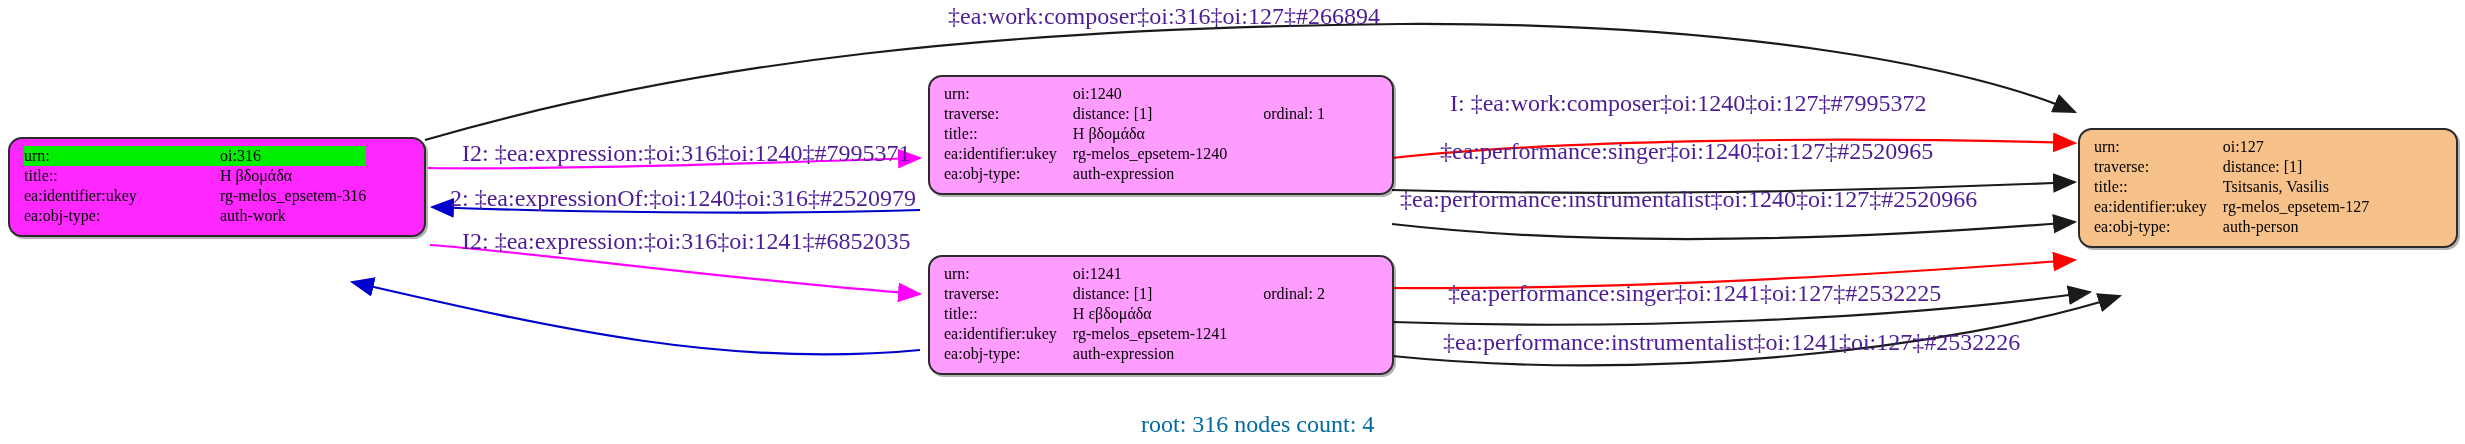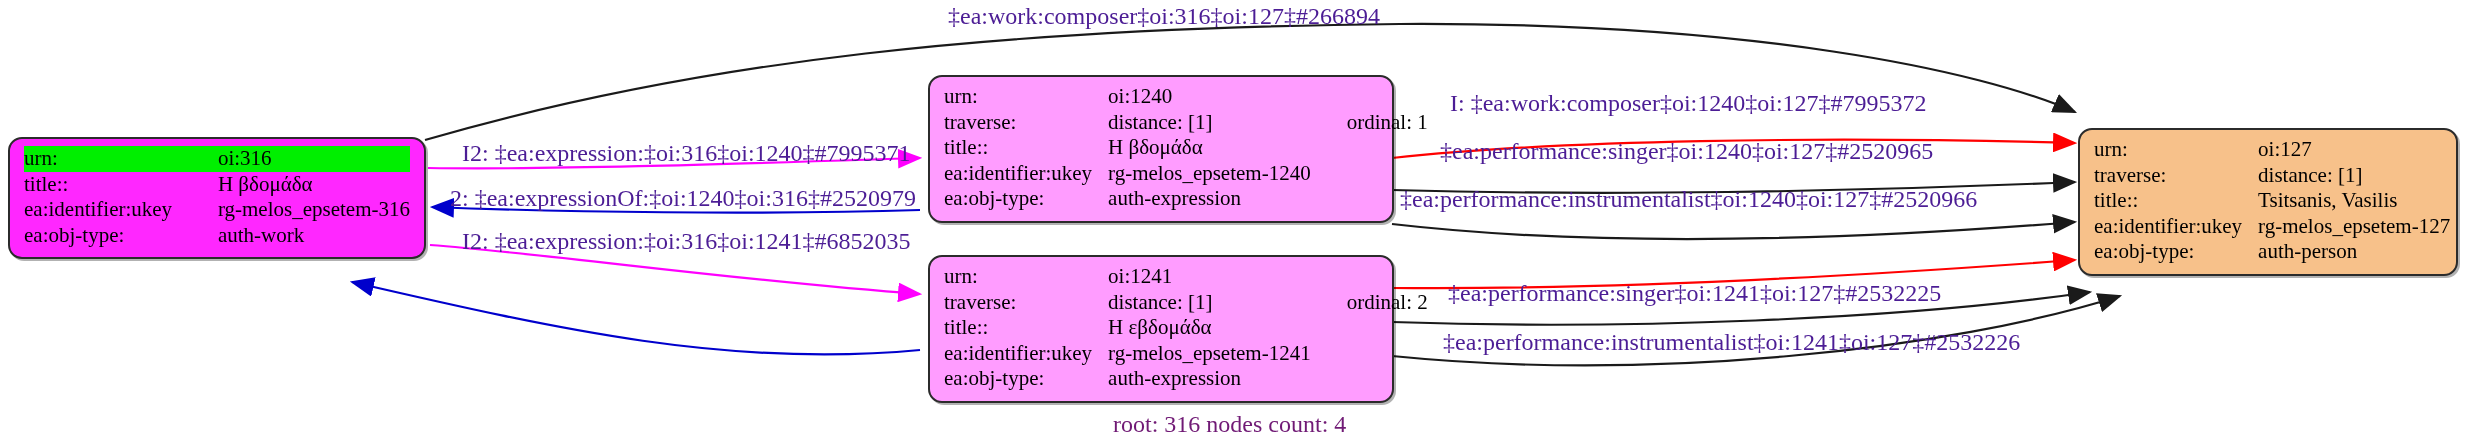--- a/index.html
+++ b/index.html
@@ -33,21 +33,21 @@
     border: 2px solid #2b2b2b;
     border-radius: 14px;
     box-shadow: 2px 2px 0 rgba(0,0,0,0.30);
     padding: 7px 14px 9px 14px;
   }
   .node table {
     border-collapse: collapse;
     border-spacing: 0;
   }
   .node td {
-    font-size: 21px;
+    font-size: 16px;
     line-height: 1.12;
     color: #000000;
     white-space: nowrap;
     padding: 1px 0;
     vertical-align: top;
   }
   .node td.key {
     padding-right: 16px;
   }
   .node td.sub2 {
@@ -75,23 +75,24 @@
   .edge-label {
     position: absolute;
     font-size: 24px;
     color: #4c1d95;
     white-space: nowrap;
     line-height: 1;
   }
   .footer-label {
     position: absolute;
     font-size: 24px;
-    color: #701a75;
+    color: #0369a1;
     white-space: nowrap;
     line-height: 1;
+    margin-left: 28px;
   }
 </style>
 </head>
 <body>
 
 <div id="canvas">
 
   <svg class="edges" viewBox="0 0 2465 444">
     <defs>
       <marker id="ah-black" markerWidth="11" markerHeight="9" refX="10" refY="4.5" orient="auto">

